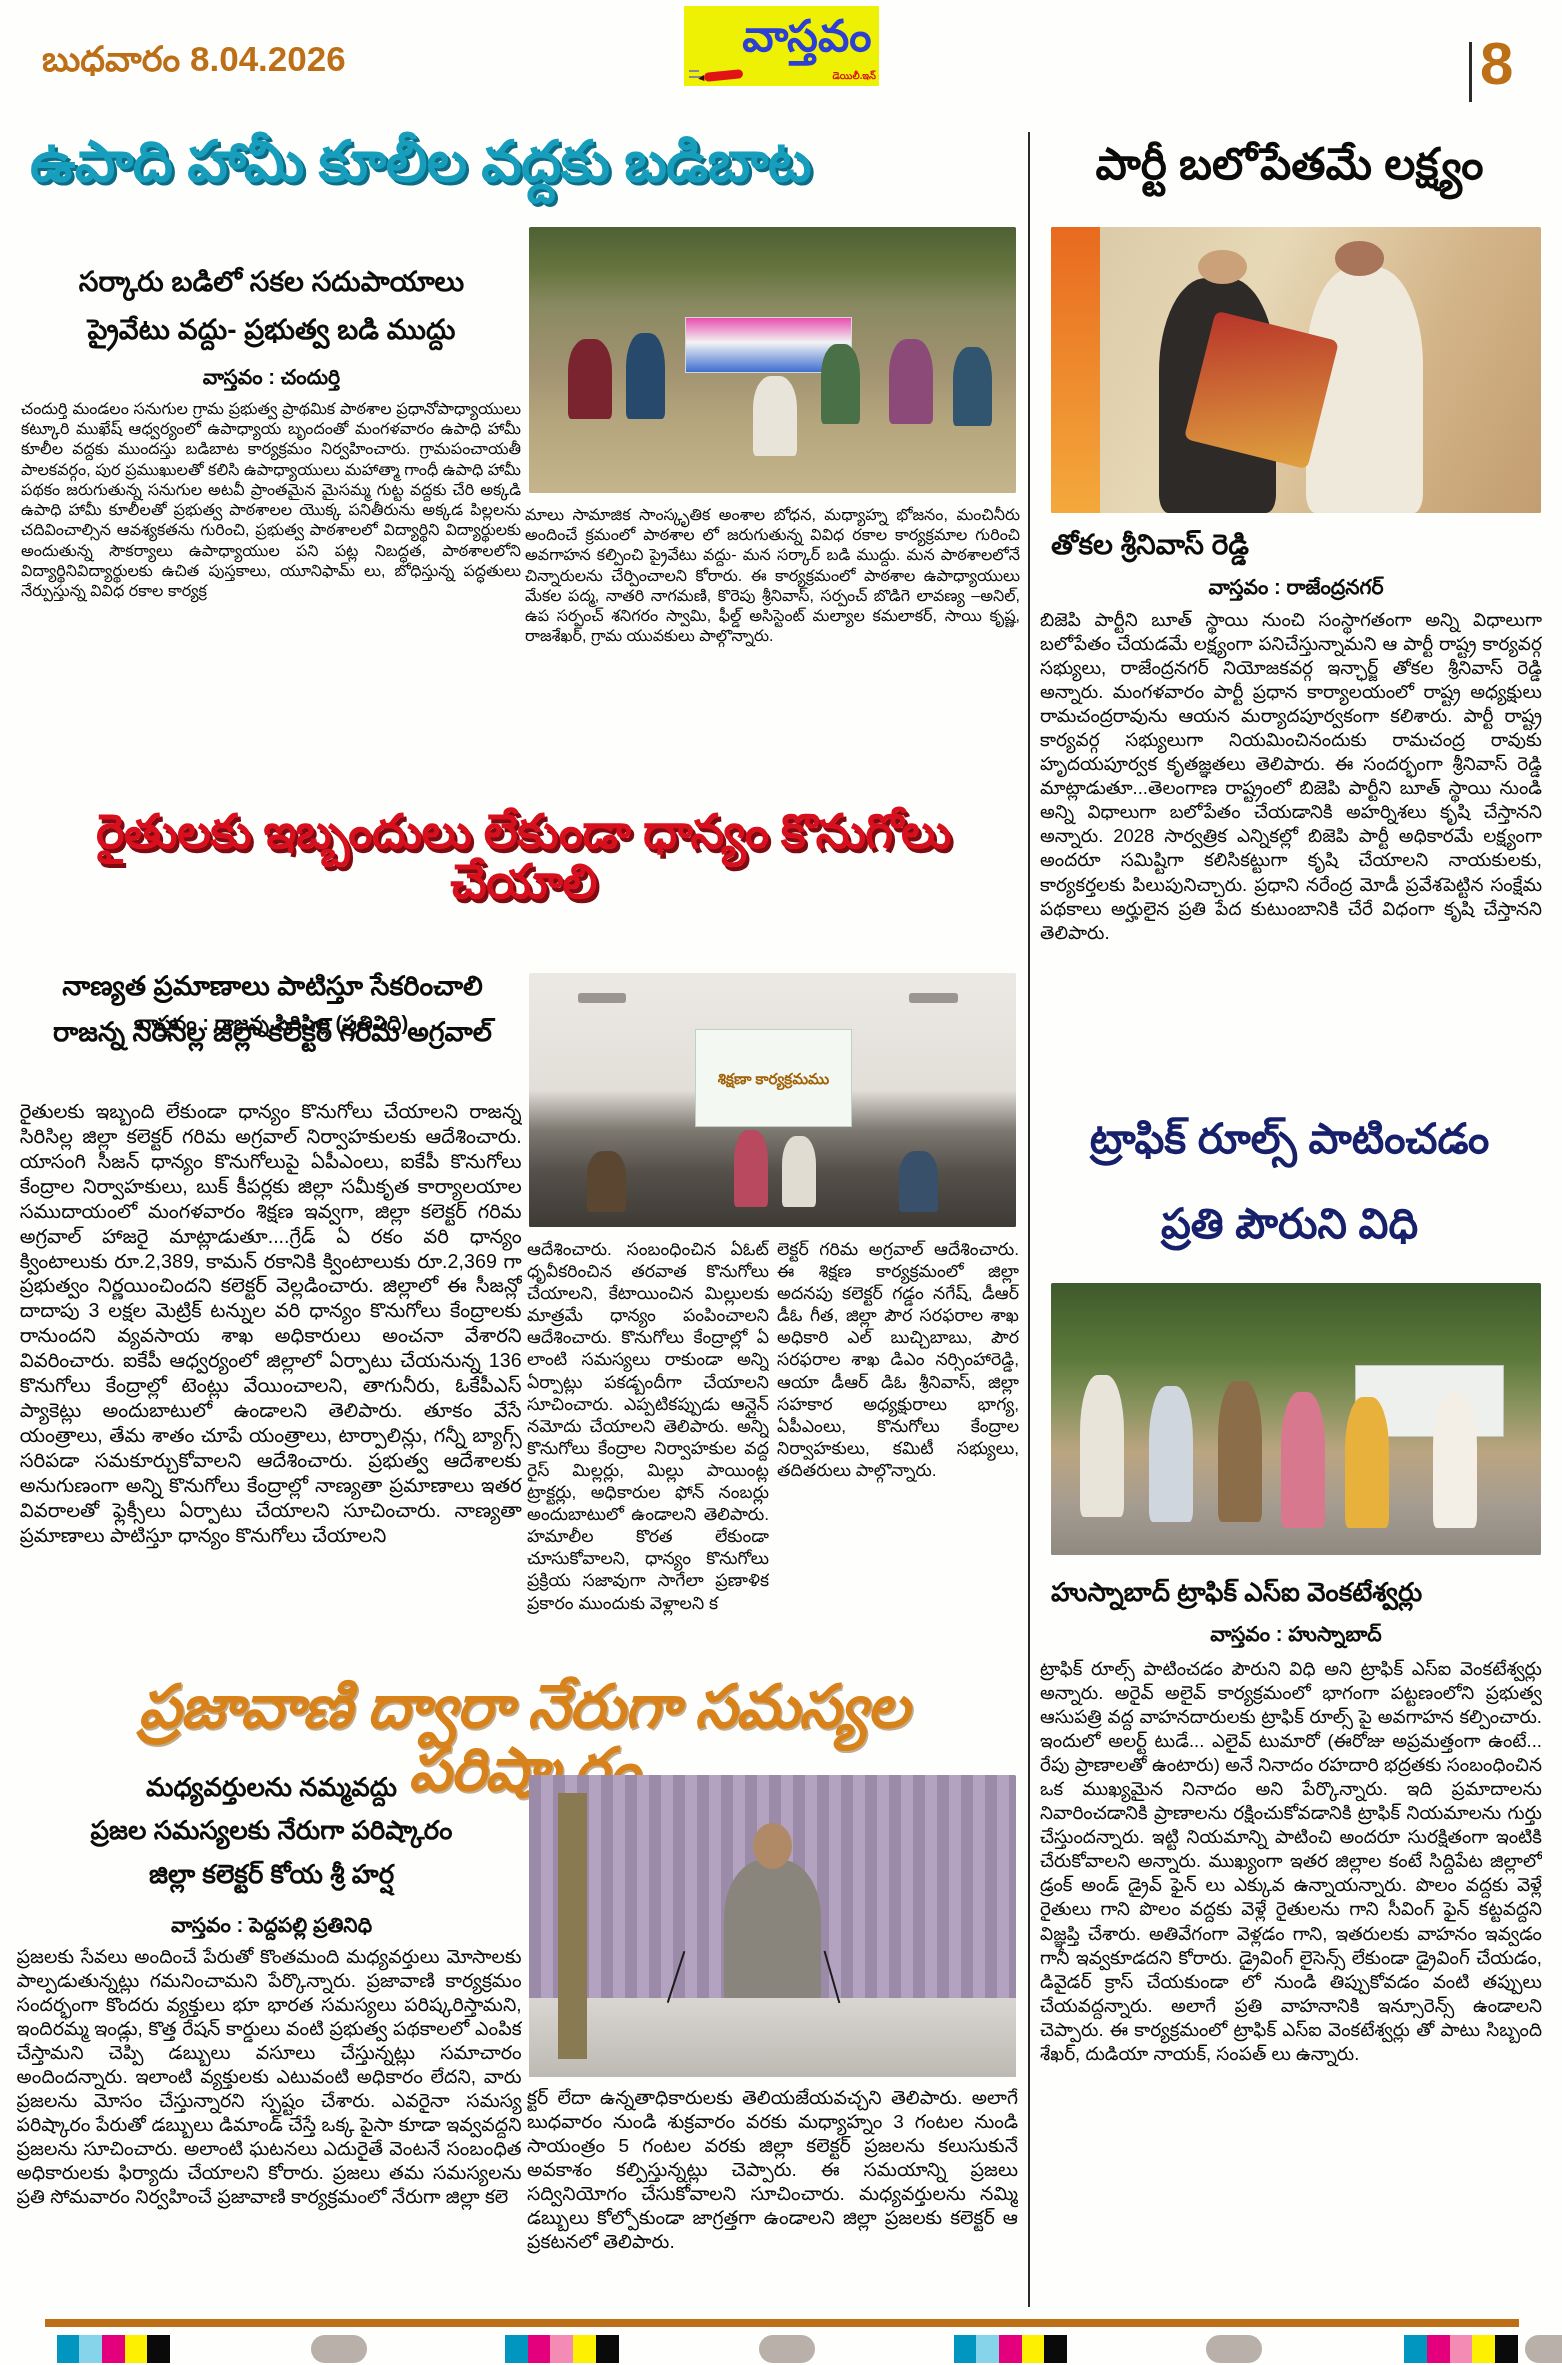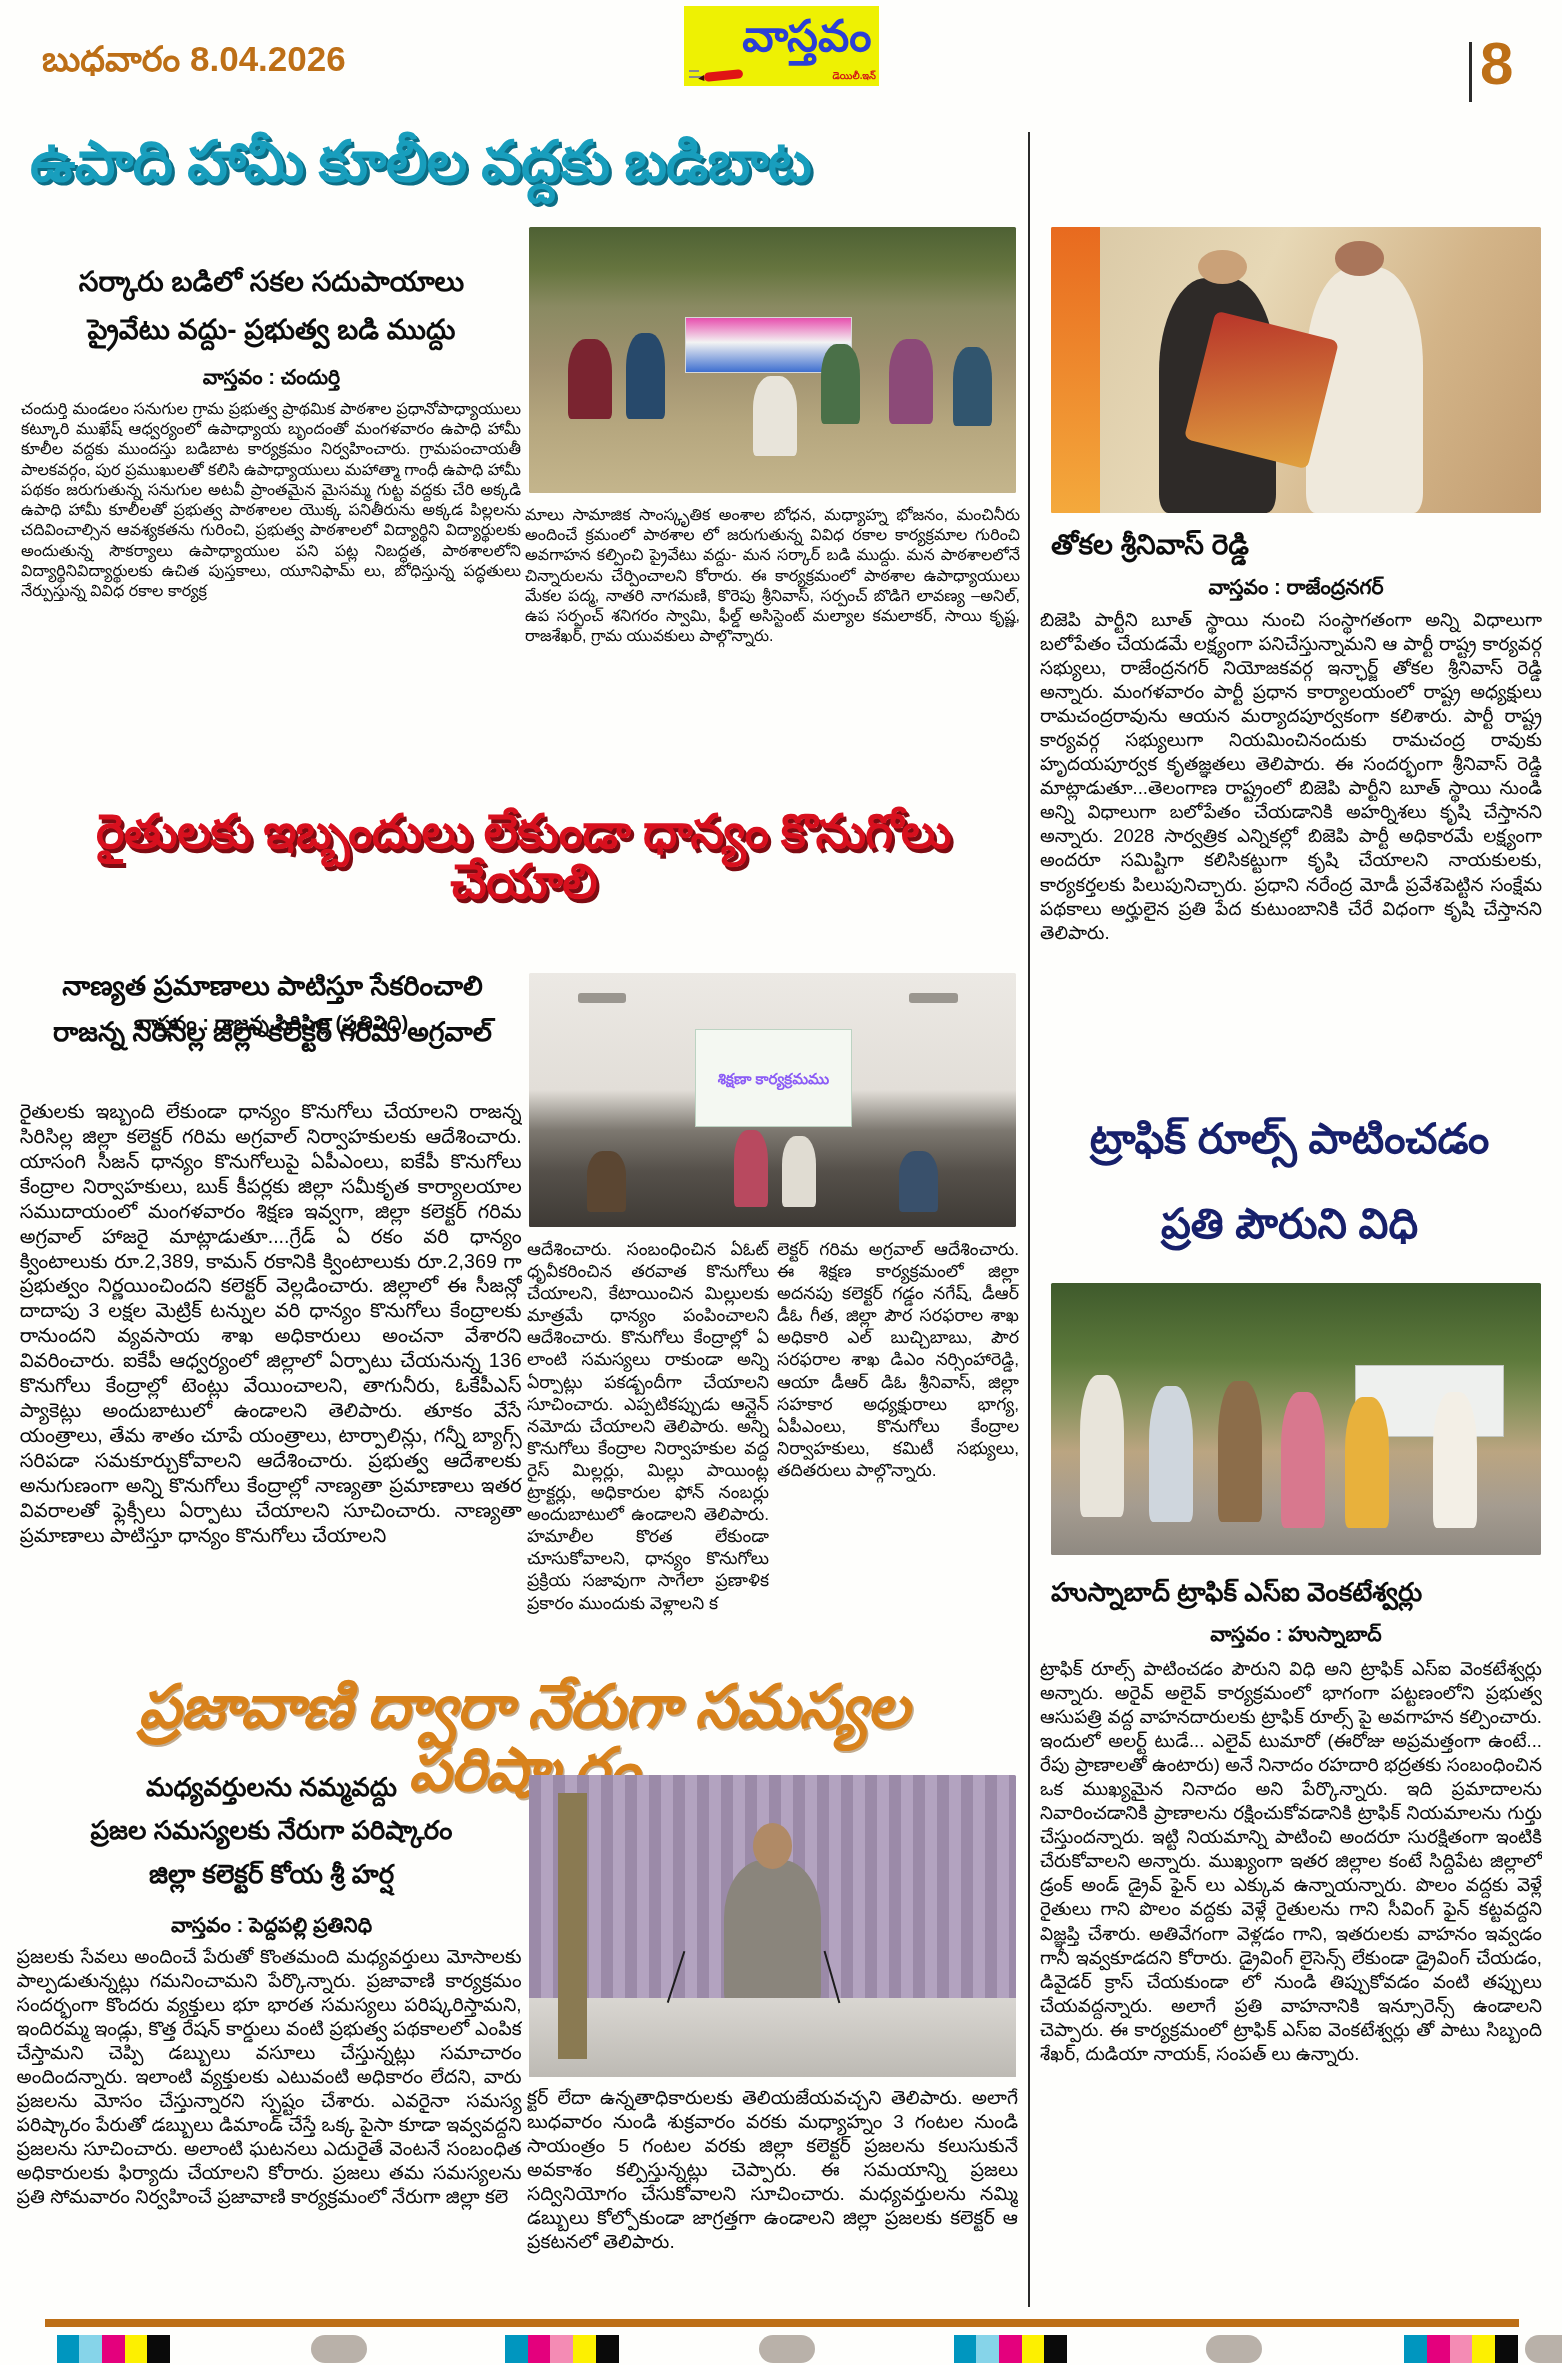--- a/index.html
+++ b/index.html
@@ -60,20 +60,21 @@
     <div class="abs" style="left:32%;top:34%;width:34%;height:20%;background:linear-gradient(180deg,#e74fae 0%,#f3f3f3 45%,#3e6fd0 100%);border:1.5px solid #d8d8d8;"></div>
     <div class="figure" style="left:8%;top:42%;width:9%;height:30%;background:#7a2430;"></div>
     <div class="figure" style="left:20%;top:40%;width:8%;height:32%;background:#27496b;"></div>
     <div class="figure" style="left:46%;top:56%;width:9%;height:30%;background:#e8e4da;"></div>
     <div class="figure" style="left:60%;top:44%;width:8%;height:30%;background:#4a7048;"></div>
     <div class="figure" style="left:74%;top:42%;width:9%;height:32%;background:#8c4a78;"></div>
     <div class="figure" style="left:87%;top:45%;width:8%;height:30%;background:#31556e;"></div>
   </div>
   <div class="abs body-text" style="left:525px;top:505px;width:495px;height:292px;">మాలు సామాజిక సాంస్కృతిక అంశాల బోధన, మధ్యాహ్న భోజనం, మంచినీరు అందించే క్రమంలో పాఠశాల లో జరుగుతున్న వివిధ రకాల కార్యక్రమాల గురించి అవగాహన కల్పించి ప్రైవేటు వద్దు- మన సర్కార్ బడి ముద్దు. మన పాఠశాలలోనే చిన్నారులను చేర్పించాలని కోరారు. ఈ కార్యక్రమంలో పాఠశాల ఉపాధ్యాయులు మేకల పద్మ, నాతరి నాగమణి, కొరెపు శ్రీనివాస్, సర్పంచ్ బొడిగె లావణ్య –అనిల్, ఉప సర్పంచ్ శనిగరం స్వామి, ఫీల్డ్ అసిస్టెంట్ మల్యాల కమలాకర్, సాయి కృష్ణ, రాజశేఖర్, గ్రామ యువకులు పాల్గొన్నారు.</div>
 
+  <div class="abs headline h-black center" style="left:1037px;top:141px;width:505px;">పార్టీ బలోపేతమే లక్ష్యం</div>
   <div class="abs photo" style="left:1051px;top:227px;width:490px;height:286px;
        background:linear-gradient(115deg,#d8c7a4 0%,#e7d8b6 38%,#d3b488 70%,#c29d71 100%);">
     <div class="figure" style="left:22%;top:18%;width:24%;height:82%;background:#2e2a28;"></div>
     <div class="figure" style="left:52%;top:14%;width:24%;height:86%;background:#efe9dc;"></div>
     <div class="abs" style="left:30%;top:34%;width:26%;height:46%;background:linear-gradient(160deg,#b8342a,#e0a23f);transform:rotate(14deg);border-radius:7.6px;"></div>
     <div class="abs" style="left:30%;top:8%;width:10%;height:12%;background:#caa178;border-radius:50%;"></div>
     <div class="abs" style="left:58%;top:5%;width:10%;height:12%;background:#a9755a;border-radius:50%;"></div>
     <div class="abs" style="left:0;top:0;width:10%;height:100%;background:linear-gradient(180deg,#e86a1f,#f4a93c);"></div>
   </div>
   <div class="abs caption" style="left:1051px;top:529px;width:490px;">తోకల శ్రీనివాస్ రెడ్డి</div>
@@ -84,21 +85,21 @@
   <div class="abs subhead" style="left:38px;top:970px;width:469px;font-size:27px;">నాణ్యత ప్రమాణాలు పాటిస్తూ సేకరించాలి</div>
   <div class="abs subhead" style="left:38px;top:1016px;width:469px;font-size:27px;">రాజన్న సిరిసిల్ల జిల్లా కలెక్టర్ గరిమ అగ్రవాల్</div>
   <div class="abs byline" style="left:38px;top:1012px;width:469px;">వాస్తవం : రాజన్న సిరిసిల్ల (ప్రతినిధి)</div>
   <div class="abs body-text" style="left:19.7px;top:1099px;width:502px;height:564px;font-size:19.7px;">రైతులకు ఇబ్బంది లేకుండా ధాన్యం కొనుగోలు చేయాలని రాజన్న సిరిసిల్ల జిల్లా కలెక్టర్ గరిమ అగ్రవాల్ నిర్వాహకులకు ఆదేశించారు. యాసంగి సీజన్ ధాన్యం కొనుగోలుపై ఏపీఎంలు, ఐకేపీ కొనుగోలు కేంద్రాల నిర్వాహకులు, బుక్ కీపర్లకు జిల్లా సమీకృత కార్యాలయాల సముదాయంలో మంగళవారం శిక్షణ ఇవ్వగా, జిల్లా కలెక్టర్ గరిమ అగ్రవాల్ హాజరై మాట్లాడుతూ....గ్రేడ్ ఏ రకం వరి ధాన్యం క్వింటాలుకు రూ.2,389, కామన్ రకానికి క్వింటాలుకు రూ.2,369 గా ప్రభుత్వం నిర్ణయించిందని కలెక్టర్ వెల్లడించారు. జిల్లాలో ఈ సీజన్లో దాదాపు 3 లక్షల మెట్రిక్ టన్నుల వరి ధాన్యం కొనుగోలు కేంద్రాలకు రానుందని వ్యవసాయ శాఖ అధికారులు అంచనా వేశారని వివరించారు. ఐకేపీ ఆధ్వర్యంలో జిల్లాలో ఏర్పాటు చేయనున్న 136 కొనుగోలు కేంద్రాల్లో టెంట్లు వేయించాలని, తాగునీరు, ఓకేపీఎస్ ప్యాకెట్లు అందుబాటులో ఉండాలని తెలిపారు. తూకం వేసే యంత్రాలు, తేమ శాతం చూపే యంత్రాలు, టార్పాలిన్లు, గన్నీ బ్యాగ్స్ సరిపడా సమకూర్చుకోవాలని ఆదేశించారు. ప్రభుత్వ ఆదేశాలకు అనుగుణంగా అన్ని కొనుగోలు కేంద్రాల్లో నాణ్యతా ప్రమాణాలు ఇతర వివరాలతో ఫ్లెక్సీలు ఏర్పాటు చేయాలని సూచించారు. నాణ్యతా ప్రమాణాలు పాటిస్తూ ధాన్యం కొనుగోలు చేయాలని</div>
 
   <div class="abs photo" style="left:529px;top:973px;width:487px;height:254px;
        background:linear-gradient(180deg,#ece9e4 0%,#e2ded8 46%,#8d8option 0%,#7d7870 62%,#55504a 78%,#3e3a35 100%);background:linear-gradient(180deg,#ece9e4 0%,#e2ded8 46%,#7d7870 62%,#55504a 78%,#3e3a35 100%);">
     <div class="abs" style="left:10%;top:8%;width:10%;height:4%;background:#9a968f;border-radius:3px;"></div>
     <div class="abs" style="left:78%;top:8%;width:10%;height:4%;background:#9a968f;border-radius:3px;"></div>
     <div class="abs" style="left:34%;top:22%;width:32%;height:38%;background:#f4f8f2;border:1.5px solid #bcd3c2;text-align:center;">
-      <div style="margin-top:26%;font-size:15px;font-weight:bold;color:#8b5cf6;">శిక్షణా కార్యక్రమము</div>
+      <div style="margin-top:26%;font-size:15px;font-weight:bold;color:#a16207;">శిక్షణా కార్యక్రమము</div>
     </div>
     <div class="figure" style="left:42%;top:62%;width:7%;height:30%;background:#b8495f;"></div>
     <div class="figure" style="left:52%;top:64%;width:7%;height:28%;background:#e0dcd2;"></div>
     <div class="figure" style="left:12%;top:70%;width:8%;height:24%;background:#5b4632;"></div>
     <div class="figure" style="left:76%;top:70%;width:8%;height:24%;background:#39506b;"></div>
   </div>
   <div class="abs body-text body-sm" style="left:527px;top:1238px;width:242px;height:423px;">ఆదేశించారు. సంబంధించిన ఏఓట్ ధృవీకరించిన తరవాత కొనుగోలు చేయాలని, కేటాయించిన మిల్లులకు మాత్రమే ధాన్యం పంపించాలని ఆదేశించారు. కొనుగోలు కేంద్రాల్లో ఏ లాంటి సమస్యలు రాకుండా అన్ని ఏర్పాట్లు పకడ్బందీగా చేయాలని సూచించారు. ఎప్పటికప్పుడు ఆన్లైన్ నమోదు చేయాలని తెలిపారు. అన్ని కొనుగోలు కేంద్రాల నిర్వాహకుల వద్ద రైస్ మిల్లర్లు, మిల్లు పాయింట్ల ట్రాక్టర్లు, అధికారుల ఫోన్ నంబర్లు అందుబాటులో ఉండాలని తెలిపారు. హమాలీల కొరత లేకుండా చూసుకోవాలని, ధాన్యం కొనుగోలు ప్రక్రియ సజావుగా సాగేలా ప్రణాళిక ప్రకారం ముందుకు వెళ్లాలని క</div>
   <div class="abs body-text body-sm" style="left:777px;top:1238px;width:242px;height:423px;">లెక్టర్ గరిమ అగ్రవాల్ ఆదేశించారు. ఈ శిక్షణ కార్యక్రమంలో జిల్లా అదనపు కలెక్టర్ గడ్డం నగేష్, డీఆర్ డీఓ గీత, జిల్లా పౌర సరఫరాల శాఖ అధికారి ఎల్ బుచ్చిబాబు, పౌర సరఫరాల శాఖ డిఎం నర్సింహారెడ్డి, ఆయా డీఆర్ డిఓ శ్రీనివాస్, జిల్లా సహకార అధ్యక్షురాలు భాగ్య, ఏపీఎంలు, కొనుగోలు కేంద్రాల నిర్వాహకులు, కమిటీ సభ్యులు, తదితరులు పాల్గొన్నారు.</div>
 
   <div class="abs headline h-navy center" style="left:1037px;top:1117px;width:505px;">ట్రాఫిక్ రూల్స్ పాటించడం</div>

